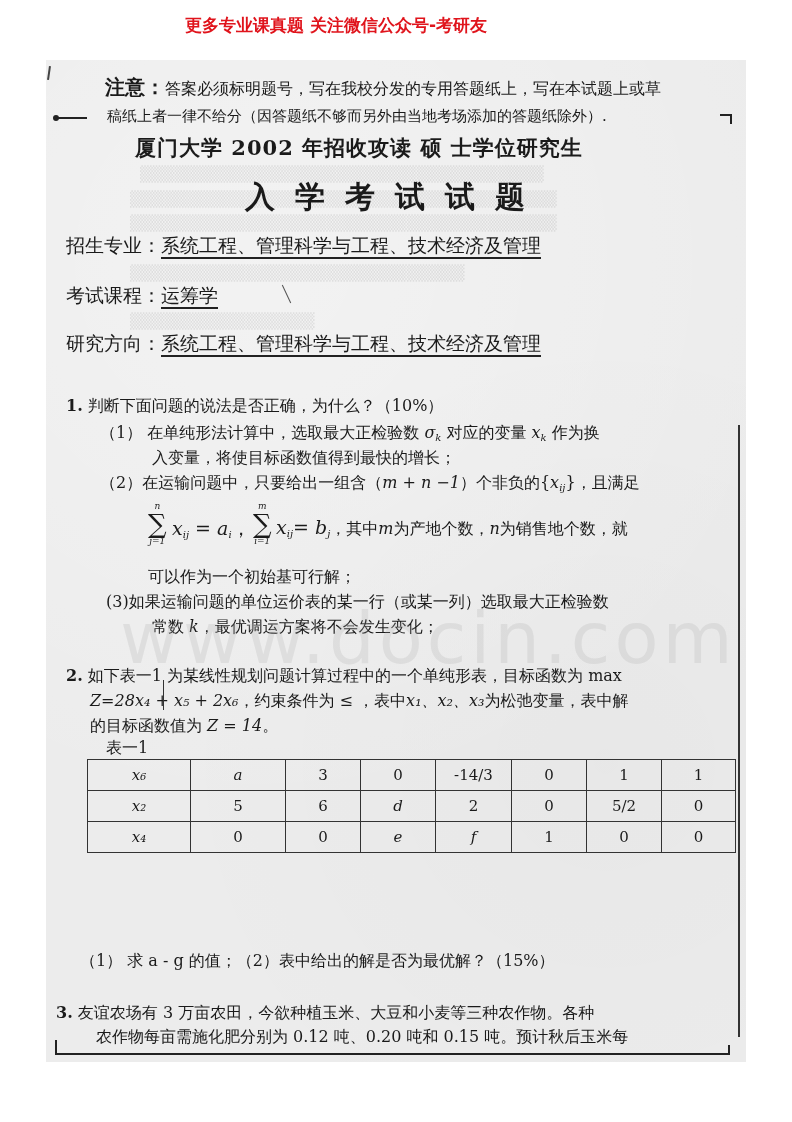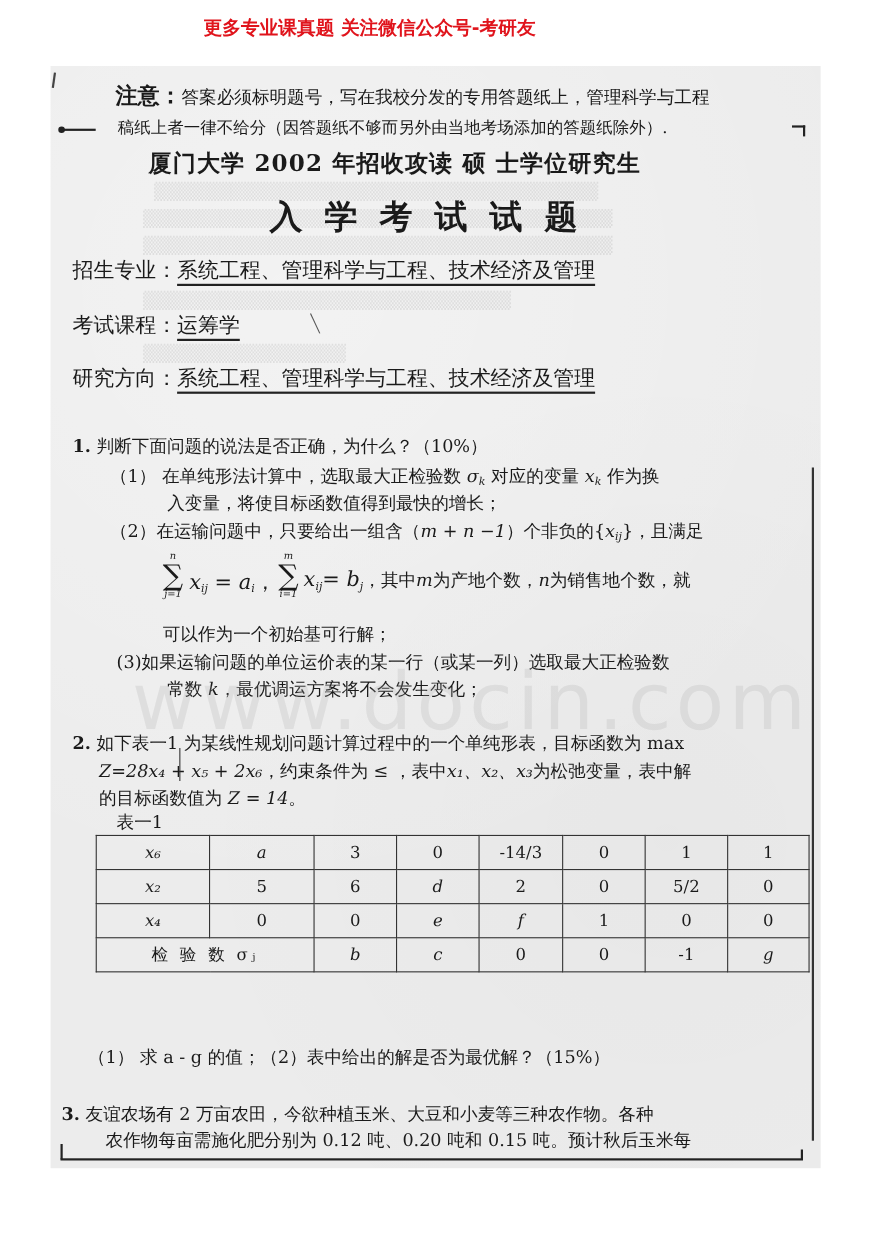--- a/index.html
+++ b/index.html
@@ -143,21 +143,21 @@
 
 <div class="bleed" style="left:140px; top:165px;">▒▒▒▒▒▒▒▒▒▒▒▒▒▒▒▒▒▒▒▒▒▒▒▒▒▒▒▒▒▒▒▒▒▒▒</div>
 <div class="bleed" style="left:130px; top:190px;">▒▒▒▒▒▒▒▒▒▒▒▒▒▒▒▒▒▒▒▒▒▒▒▒▒▒▒▒▒▒▒▒▒▒▒▒▒</div>
 <div class="bleed" style="left:130px; top:214px;">▒▒▒▒▒▒▒▒▒▒▒▒▒▒▒▒▒▒▒▒▒▒▒▒▒▒▒▒▒▒▒▒▒▒▒▒▒</div>
 <div class="bleed" style="left:130px; top:264px;">▒▒▒▒▒▒▒▒▒▒▒▒▒▒▒▒▒▒▒▒▒▒▒▒▒▒▒▒▒</div>
 <div class="bleed" style="left:130px; top:312px;">▒▒▒▒▒▒▒▒▒▒▒▒▒▒▒▒</div>
 
 <div class="tl-mark"></div>
 
 <div class="abs notice-line1">
-  <span class="notice-label">注意：</span><span>答案必须标明题号，写在我校分发的专用答题纸上，管理科学与工程</span>
+  <span class="notice-label">注意：</span><span>答案必须标明题号，写在我校分发的专用答题纸上，写在本试题上或草</span>
 </div>
 <div class="left-tick"></div>
 <div class="abs notice-line2">稿纸上者一律不给分（因答题纸不够而另外由当地考场添加的答题纸除外）.</div>
 <div class="right-corner"></div>
 
 <div class="abs title-main">厦门大学 2002 年招收攻读 硕 士学位研究生</div>
 <div class="abs title-sub">入学考试试题</div>
 
 <div class="abs info-row" style="top:233px;">
   <span>招生专业：</span><span class="val">系统工程、管理科学与工程、技术经济及管理</span>
@@ -265,36 +265,27 @@
   <tr>
     <td class="italic">x₄</td>
     <td>0</td>
     <td>0</td>
     <td class="italic">e</td>
     <td class="italic">f</td>
     <td>1</td>
     <td>0</td>
     <td>0</td>
   </tr>
-  <tr>
-    <td colspan="2" style="letter-spacing:3px;">检 验 数 σⱼ</td>
-    <td class="italic">b</td>
-    <td class="italic">c</td>
-    <td>0</td>
-    <td>0</td>
-    <td>-1</td>
-    <td class="italic">g</td>
-  </tr>
 </tbody>
   </table>
 
 <div class="abs q-text" style="left:80px; top:951px;">（1） 求 a - g 的值；（2）表中给出的解是否为最优解？（15%）</div>
 
 <div class="abs q-text" style="left:56px; top:1003px;">
   <span class="q-num">3.</span>
-  <span>友谊农场有 2 万亩农田，今欲种植玉米、大豆和小麦等三种农作物。各种</span>
+  <span>友谊农场有 3 万亩农田，今欲种植玉米、大豆和小麦等三种农作物。各种</span>
 </div>
 <div class="abs q-text" style="left:96px; top:1027px;">农作物每亩需施化肥分别为 0.12 吨、0.20 吨和 0.15 吨。预计秋后玉米每</div>
 
 <div class="right-border"></div>
 <div class="bottom-border"></div>
 <div class="bottom-left-tick"></div>
 <div class="bottom-right-tick"></div>
 
 </body></html>

